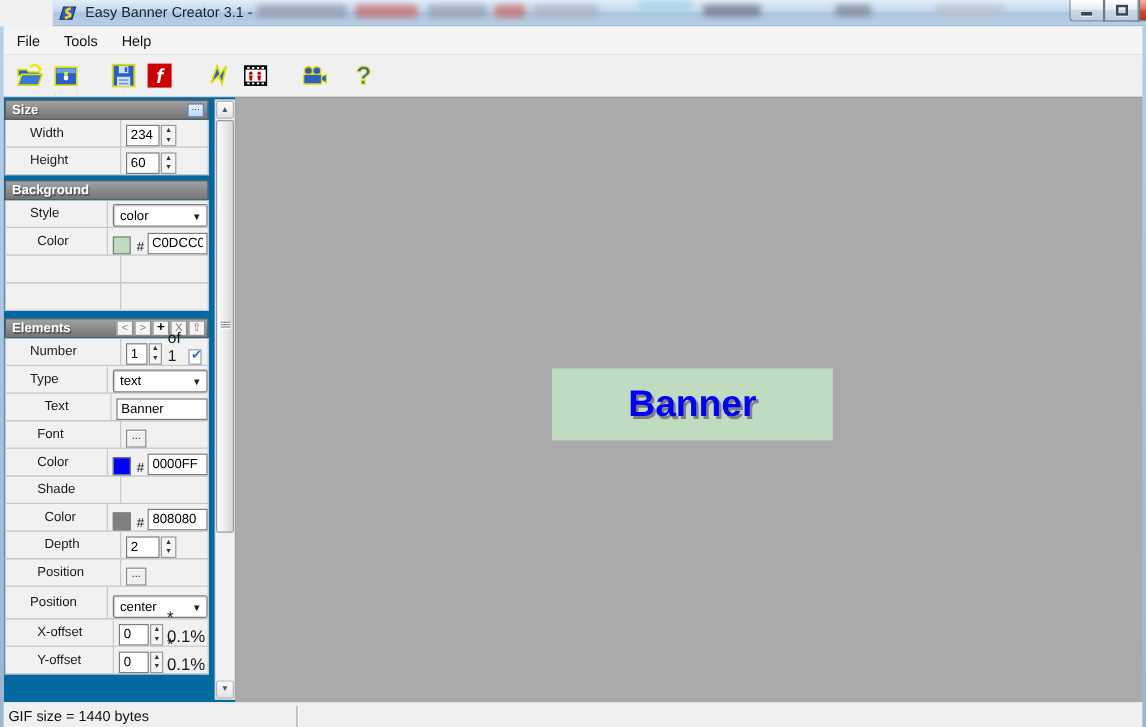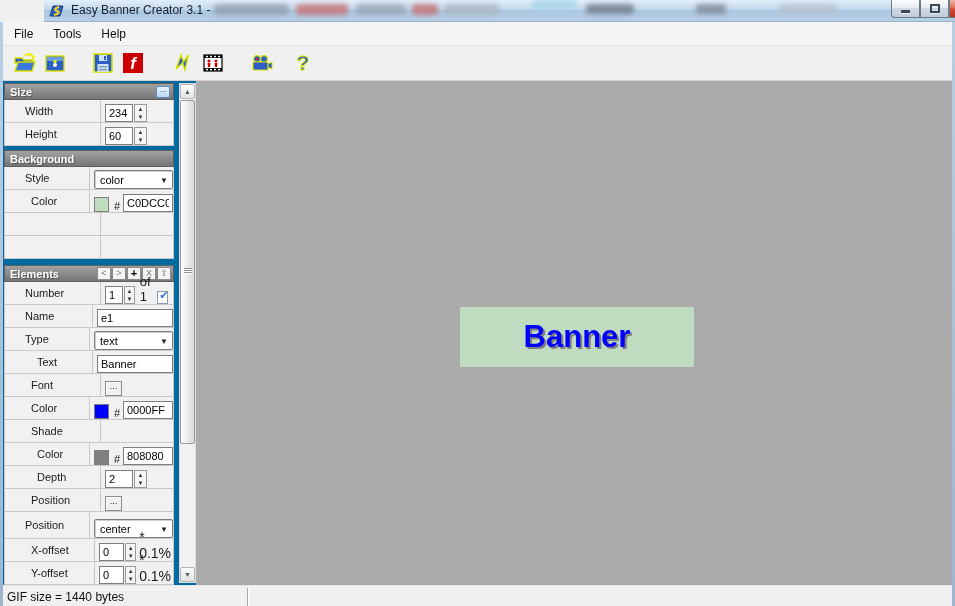--- a/index.html
+++ b/index.html
@@ -285,26 +285,20 @@
             <div class="sb">▲</div>
             <div class="sb">▼</div>
           </div>
           <span class="oflbl">of 1</span>
           <div class="checkbox">
             <span class="ck">✔</span>
           </div>
         </div>
       </div>
       <div class="prow">
-        <div class="plabel">Name</div>
-        <div class="pvalue">
-          <input class="tx w-wide" value="e1" style="">
-        </div>
-      </div>
-      <div class="prow">
         <div class="plabel">Type</div>
         <div class="pvalue">
           <div class="dropdown">
             <span>text</span>
             <span class="dar">▼</span>
           </div>
         </div>
       </div>
       <div class="prow">
         <div class="plabel ind2">Text</div>

